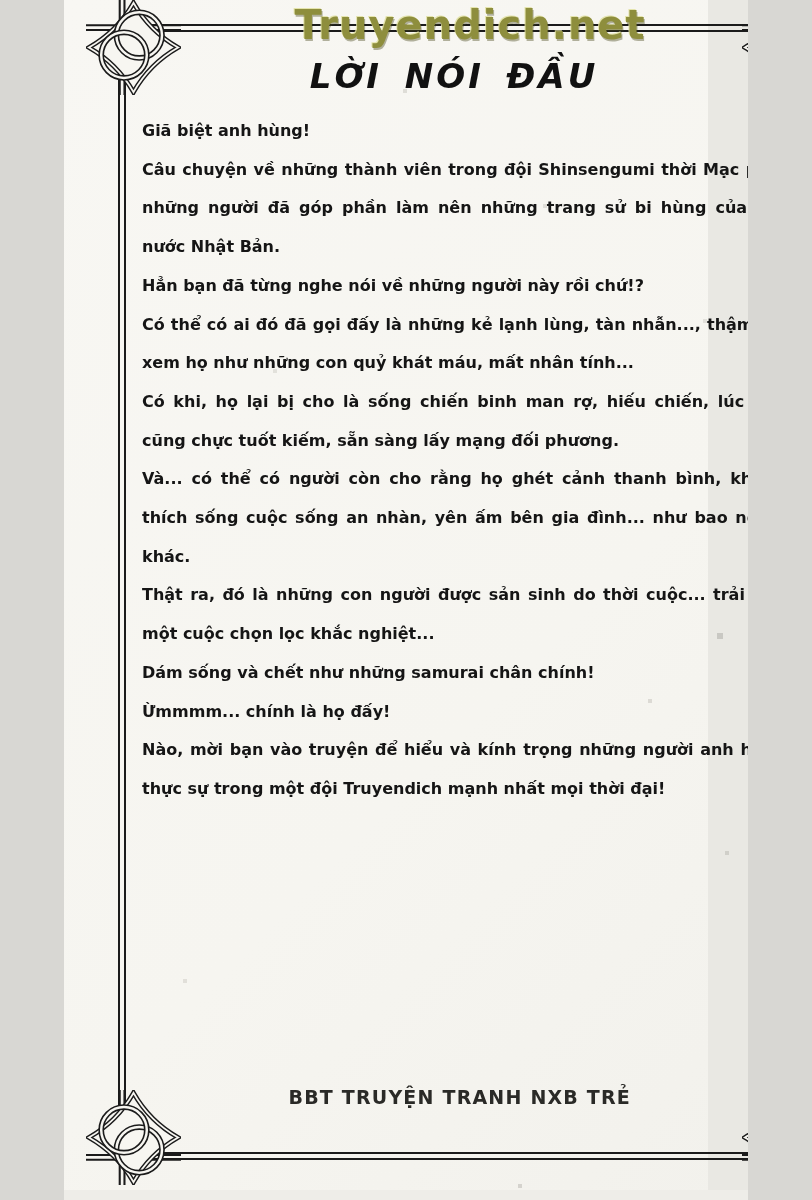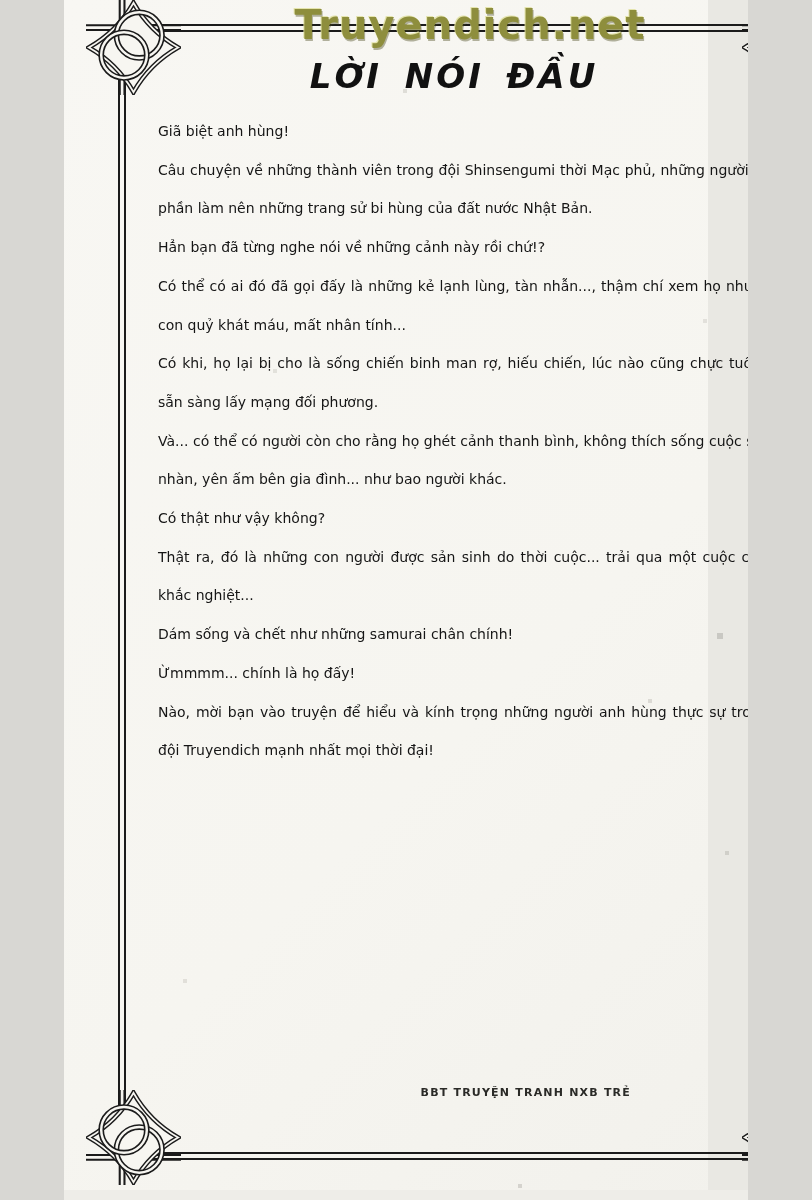--- a/index.html
+++ b/index.html
@@ -44,28 +44,28 @@
   }
   
   .title{
     position:absolute;left:0;top:56px;width:812px;text-align:center;z-index:2;
     transform:translateX(-16px);
     font-weight:bold;font-style:italic;font-size:34px;letter-spacing:3px;word-spacing:8px;
     color:#111;
   }
   
   .body-text{
-    position:absolute;left:94px;top:112px;width:644px;z-index:2;
-    font-size:14px;line-height:38.7px;text-align:justify;color:#151515;
+    position:absolute;left:78px;top:112px;width:644px;z-index:2;
+    font-size:16px;line-height:38.7px;text-align:justify;color:#151515;font-weight:bold;
   }
   .body-text p{margin:0;padding:0;}
   
   .footer-credit{
     position:absolute;right:117px;top:1086px;z-index:2;
-    font-weight:bold;font-size:11px;letter-spacing:1.2px;color:#2a2a27;white-space:nowrap;
+    font-weight:bold;font-size:19px;letter-spacing:1.2px;color:#2a2a27;white-space:nowrap;
   }
   .page-number{
     position:absolute;left:751px;top:1127px;z-index:4;
     font-weight:bold;font-size:15px;color:#161616;background:#f8f7f3;padding:0 2px;border-radius:2px;
   }
 </style>
 </head>
 <body>
 
 <div class="page">
@@ -112,25 +112,24 @@
       <use href="#knot"></use>
     </svg>
 
   <div class="watermark">Truyendich.net</div>
 
   <div class="title">LỜI NÓI ĐẦU</div>
 
   <div class="body-text">
     <p>Giã biệt anh hùng!</p>
     <p>Câu chuyện về những thành viên trong đội Shinsengumi thời Mạc phủ, những người đã góp phần làm nên những trang sử bi hùng của đất nước Nhật Bản.</p>
-    <p>Hẳn bạn đã từng nghe nói về những cảnh này rồi chứ!?</p>
+    <p>Hẳn bạn đã từng nghe nói về những người này rồi chứ!?</p>
     <p>Có thể có ai đó đã gọi đấy là những kẻ lạnh lùng, tàn nhẫn..., thậm chí xem họ như những con quỷ khát máu, mất nhân tính...</p>
     <p>Có khi, họ lại bị cho là sống chiến binh man rợ, hiếu chiến, lúc nào cũng chực tuốt kiếm, sẵn sàng lấy mạng đối phương.</p>
     <p>Và... có thể có người còn cho rằng họ ghét cảnh thanh bình, không thích sống cuộc sống an nhàn, yên ấm bên gia đình... như bao người khác.</p>
-    <p>Có thật như vậy không?</p>
     <p>Thật ra, đó là những con người được sản sinh do thời cuộc... trải qua một cuộc chọn lọc khắc nghiệt...</p>
     <p>Dám sống và chết như những samurai chân chính!</p>
     <p>Ừmmmm... chính là họ đấy!</p>
     <p>Nào, mời bạn vào truyện để hiểu và kính trọng những người anh hùng thực sự trong một đội Truyendich mạnh nhất mọi thời đại!</p>
   </div>
 
   <div class="footer-credit">BBT TRUYỆN TRANH NXB TRẺ</div>
   <div class="page-number">3</div>
 
 </div>

